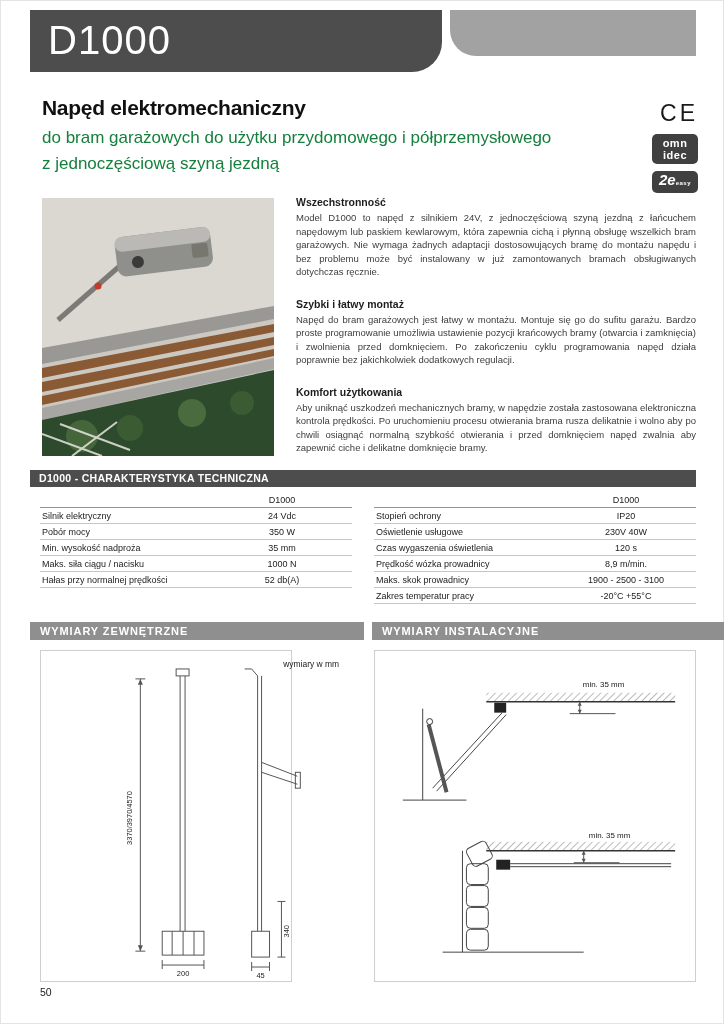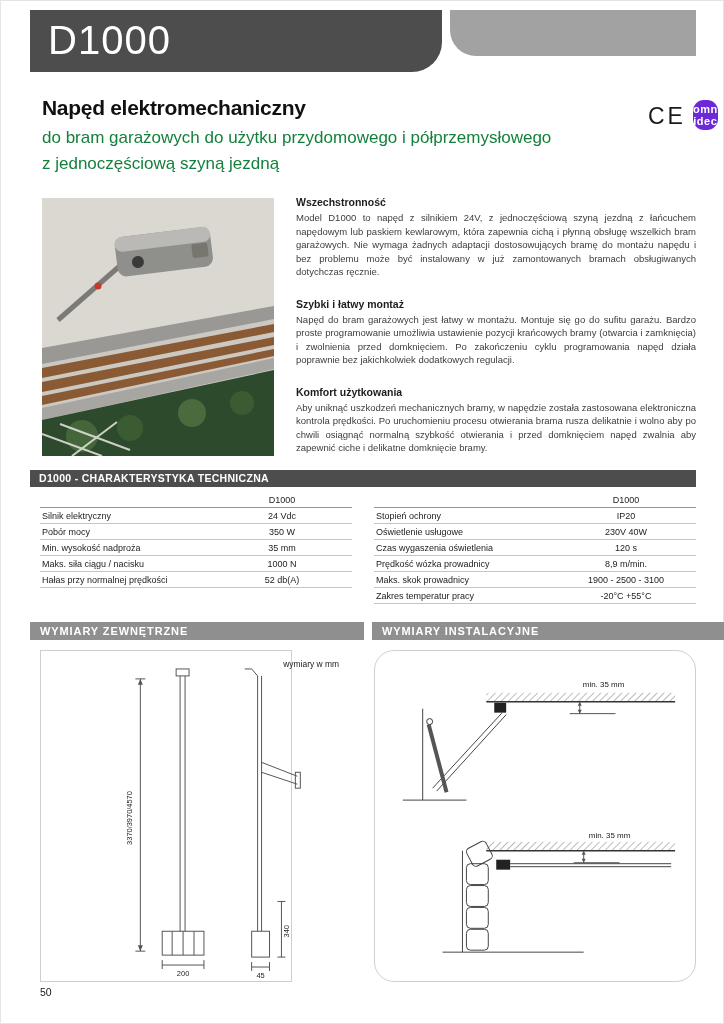--- a/index.html
+++ b/index.html
@@ -13,24 +13,24 @@
              padding-left:18px;letter-spacing:1px;}
   .band-light{position:absolute;left:450px;top:10px;width:246px;height:46px;background:#a2a2a2;
              border-radius:0 0 0 26px;}
 
   
   .intro{position:absolute;left:42px;top:96px;width:570px;}
   .intro h1{margin:0 0 5px 0;font-size:21px;font-weight:bold;color:#111;letter-spacing:-0.3px;}
   .intro p{margin:0;font-size:17px;line-height:26px;color:#15803d;}
 
   
-  .logos{position:absolute;right:26px;top:100px;width:50px;display:flex;flex-direction:row;
+  .logos{position:absolute;right:26px;top:100px;width:50px;display:flex;flex-direction:column;
          align-items:flex-end;gap:7px;}
   .ce{font-size:23px;color:#1a1a1a;letter-spacing:3px;font-weight:400;}
-  .logo-box{background:#6d28d9;color:#fff;border-radius:11px;text-align:center;}
+  .logo-box{background:#404040;color:#fff;border-radius:5px;text-align:center;}
   .omnidec{width:46px;padding:3px 0;font-size:11px;font-weight:bold;line-height:12px;letter-spacing:0.5px;}
   .twoeasy{width:46px;padding:2px 0 3px 0;font-size:15px;font-weight:bold;font-style:italic;line-height:14px;}
   .twoeasy small{font-size:6px;font-style:normal;vertical-align:baseline;letter-spacing:0.5px;}
 
   
   .photo{position:absolute;left:42px;top:198px;width:232px;height:258px;}
 
   
   .features{position:absolute;left:296px;top:196px;width:400px;height:272px;overflow:hidden;}
   .feature+.feature{margin-top:19px;}
@@ -50,21 +50,21 @@
   .tlabel{flex:1;padding-left:2px;white-space:nowrap;}
   .tval{width:140px;text-align:center;white-space:nowrap;}
 
   
   .dim-bar{position:absolute;top:622px;height:18px;background:#8f8f8f;color:#fff;font-size:11px;
            font-weight:bold;line-height:18px;padding-left:10px;box-sizing:border-box;letter-spacing:0.9px;}
   .dim-bar.left{left:30px;width:334px;}
   .dim-bar.right{left:372px;width:369px;}
   .dim-box{position:absolute;top:650px;height:332px;border:1px solid #cfcfcf;background:#fff;box-sizing:border-box;}
   .dim-box.left{left:40px;width:252px;}
-  .dim-box.right{left:374px;width:322px;border-radius:20px;}
+  .dim-box.right{left:374px;width:322px;}
   .dim-box svg{display:block;}
   .svgtxt{font-family:"Liberation Sans",sans-serif;fill:#222;}
 
   .page-number{position:absolute;left:40px;top:986px;font-size:10.5px;color:#222;}
 </style>
 </head>
 <body>
 
 <div class="page">
 

